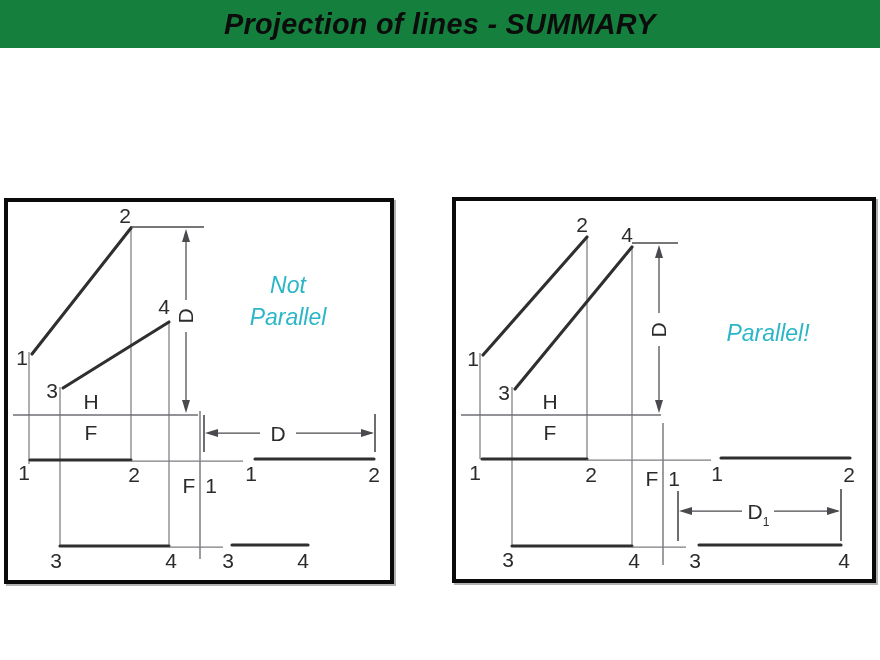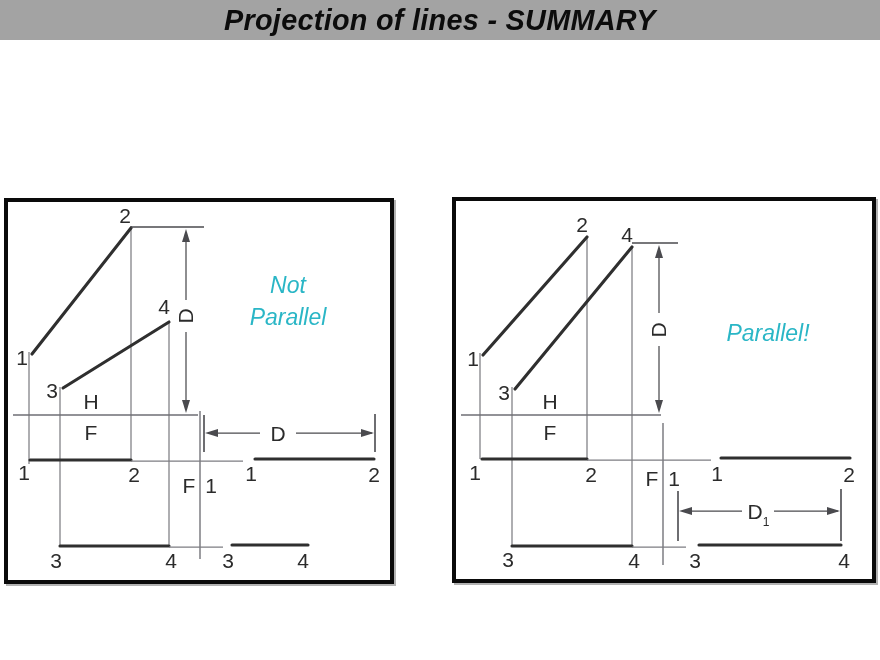--- a/index.html
+++ b/index.html
@@ -14,22 +14,22 @@
     overflow: hidden;
     position: relative;
   }
 
   
   .title-banner {
     position: absolute;
     left: 0;
     top: 0;
     width: 880px;
-    height: 40px;
-    background: #a3a3a3;
+    height: 48px;
+    background: #15803d;
     display: flex;
     align-items: center;
     justify-content: center;
   }
   .title-banner .title-text {
     font-family: "Liberation Sans", sans-serif;
     font-size: 30px;
     font-weight: bold;
     font-style: italic;
     color: #0c0c0c;

